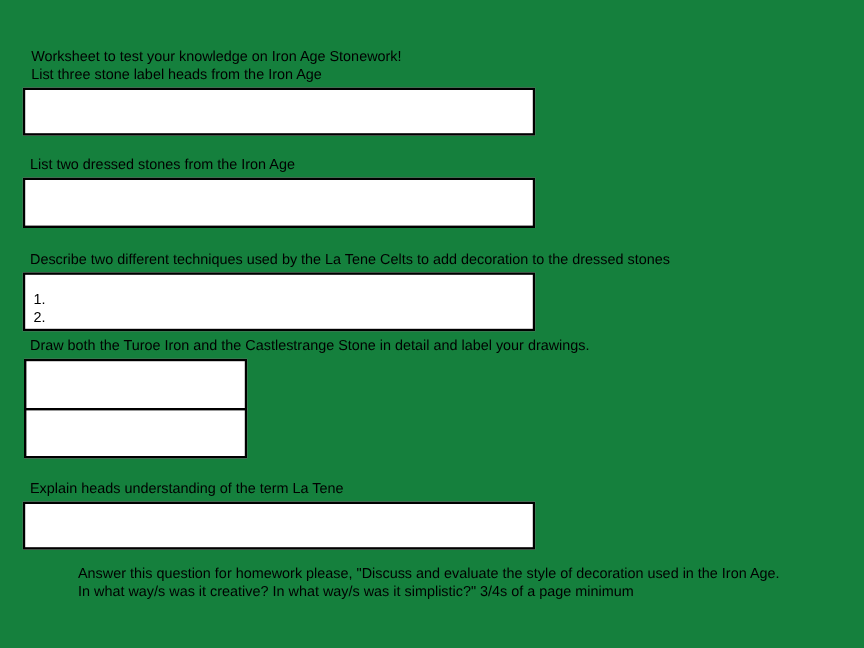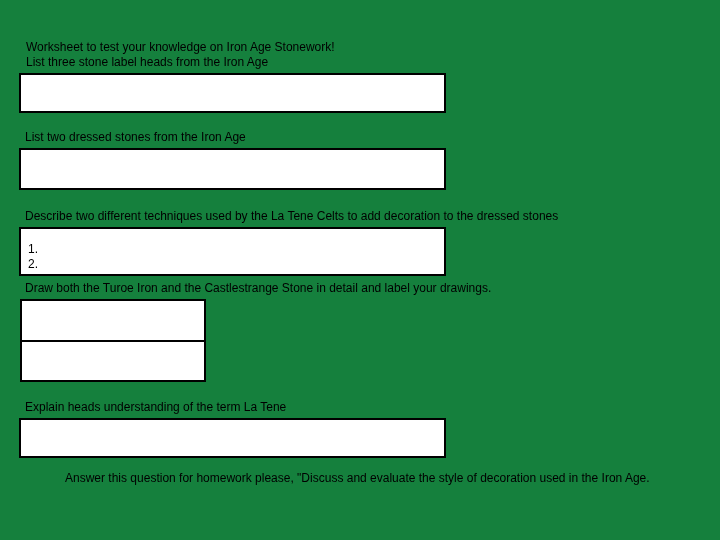--- a/index.html
+++ b/index.html
@@ -65,15 +65,16 @@
   <div class="box" style="left:20px; top:299px; width:186px; height:43px;"></div>
 
   <div class="box" style="left:20px; top:340px; width:186px; height:42px;"></div>
 
   <div class="txt" style="left:25px; top:400px;">Explain heads understanding of the term La Tene</div>
 
   <div class="box" style="left:19px; top:418px; width:427px; height:40px;"></div>
 
   <div class="txt" style="left:33px; top:471px;margin-left:32px;">
     <div>Answer this question for homework please, "Discuss and evaluate the style of decoration used in the Iron Age.</div>
+    <div>In what way/s was it creative? In what way/s was it simplistic?" 3/4s of a page minimum</div>
   </div>
 
 </div>
 
 </body></html>

